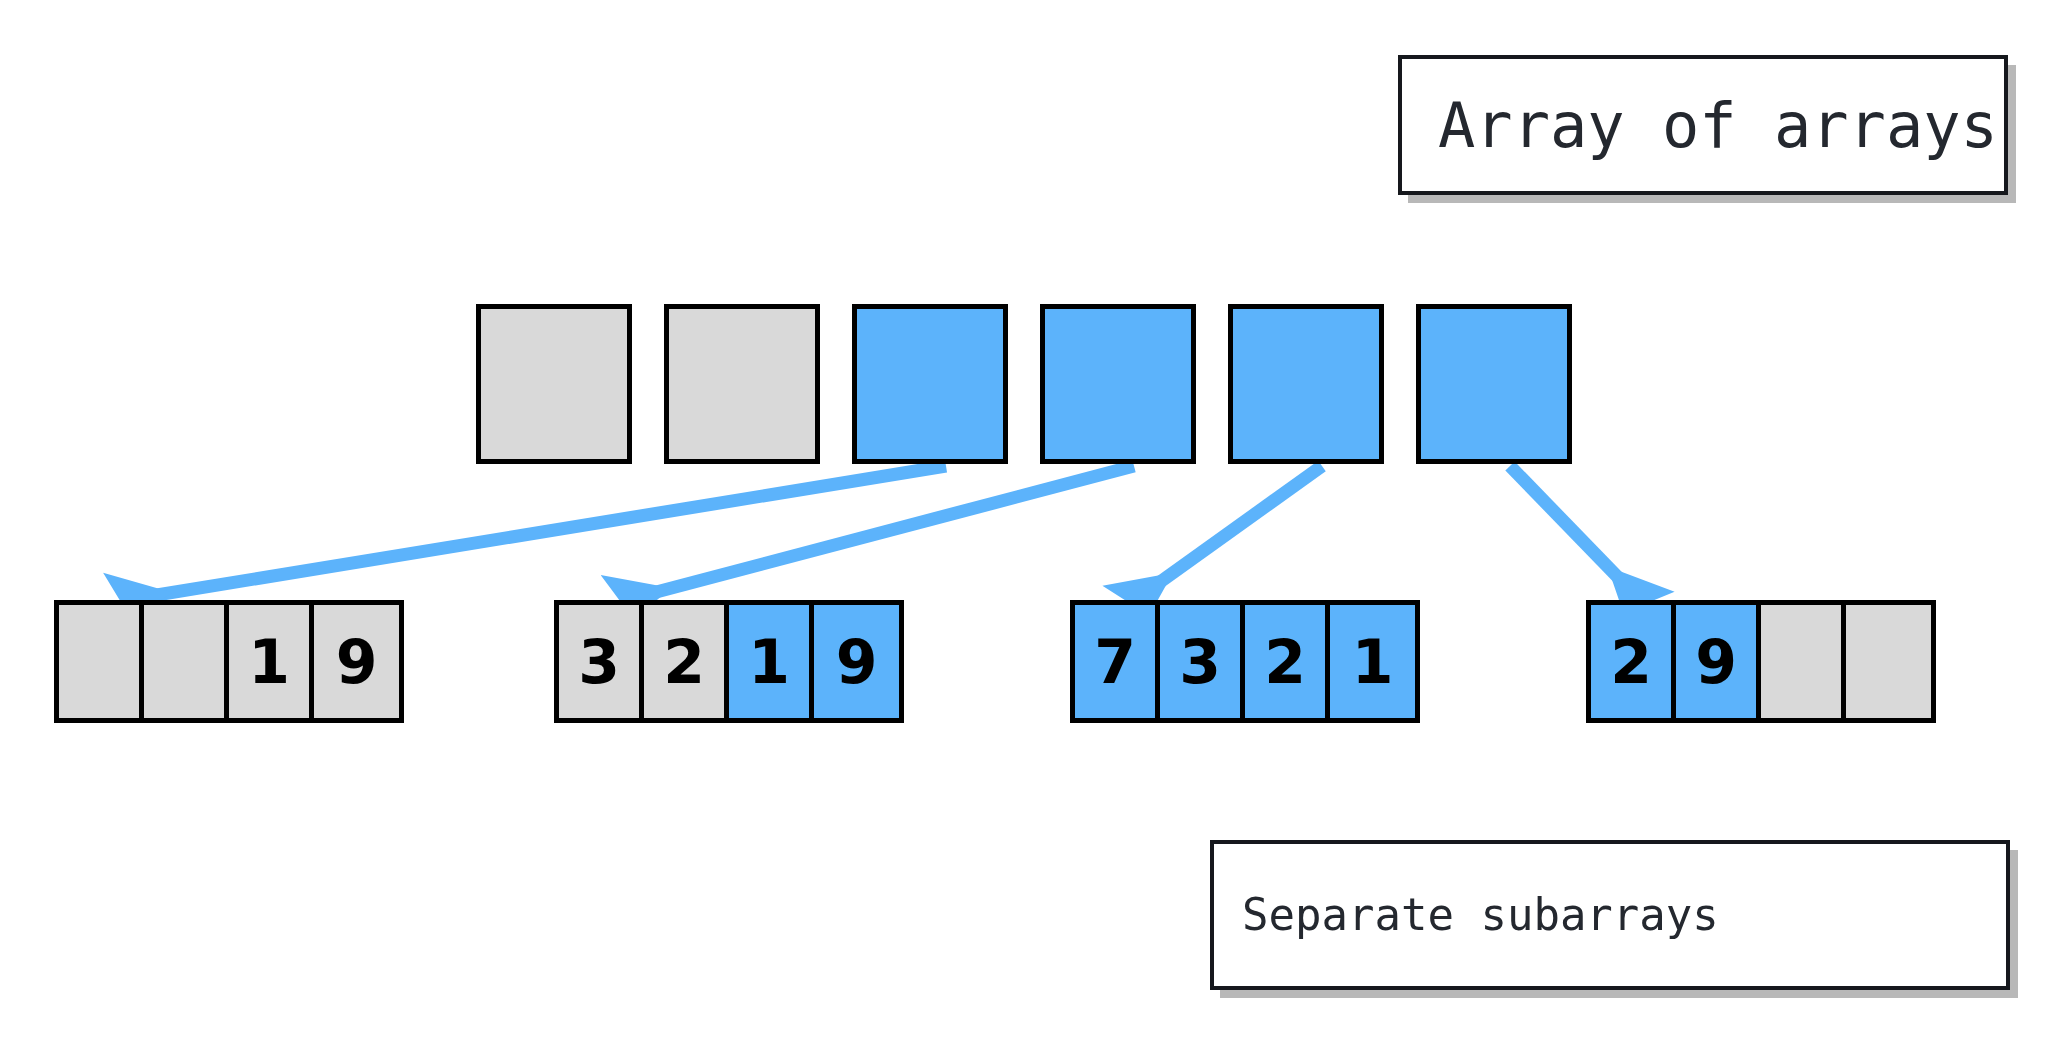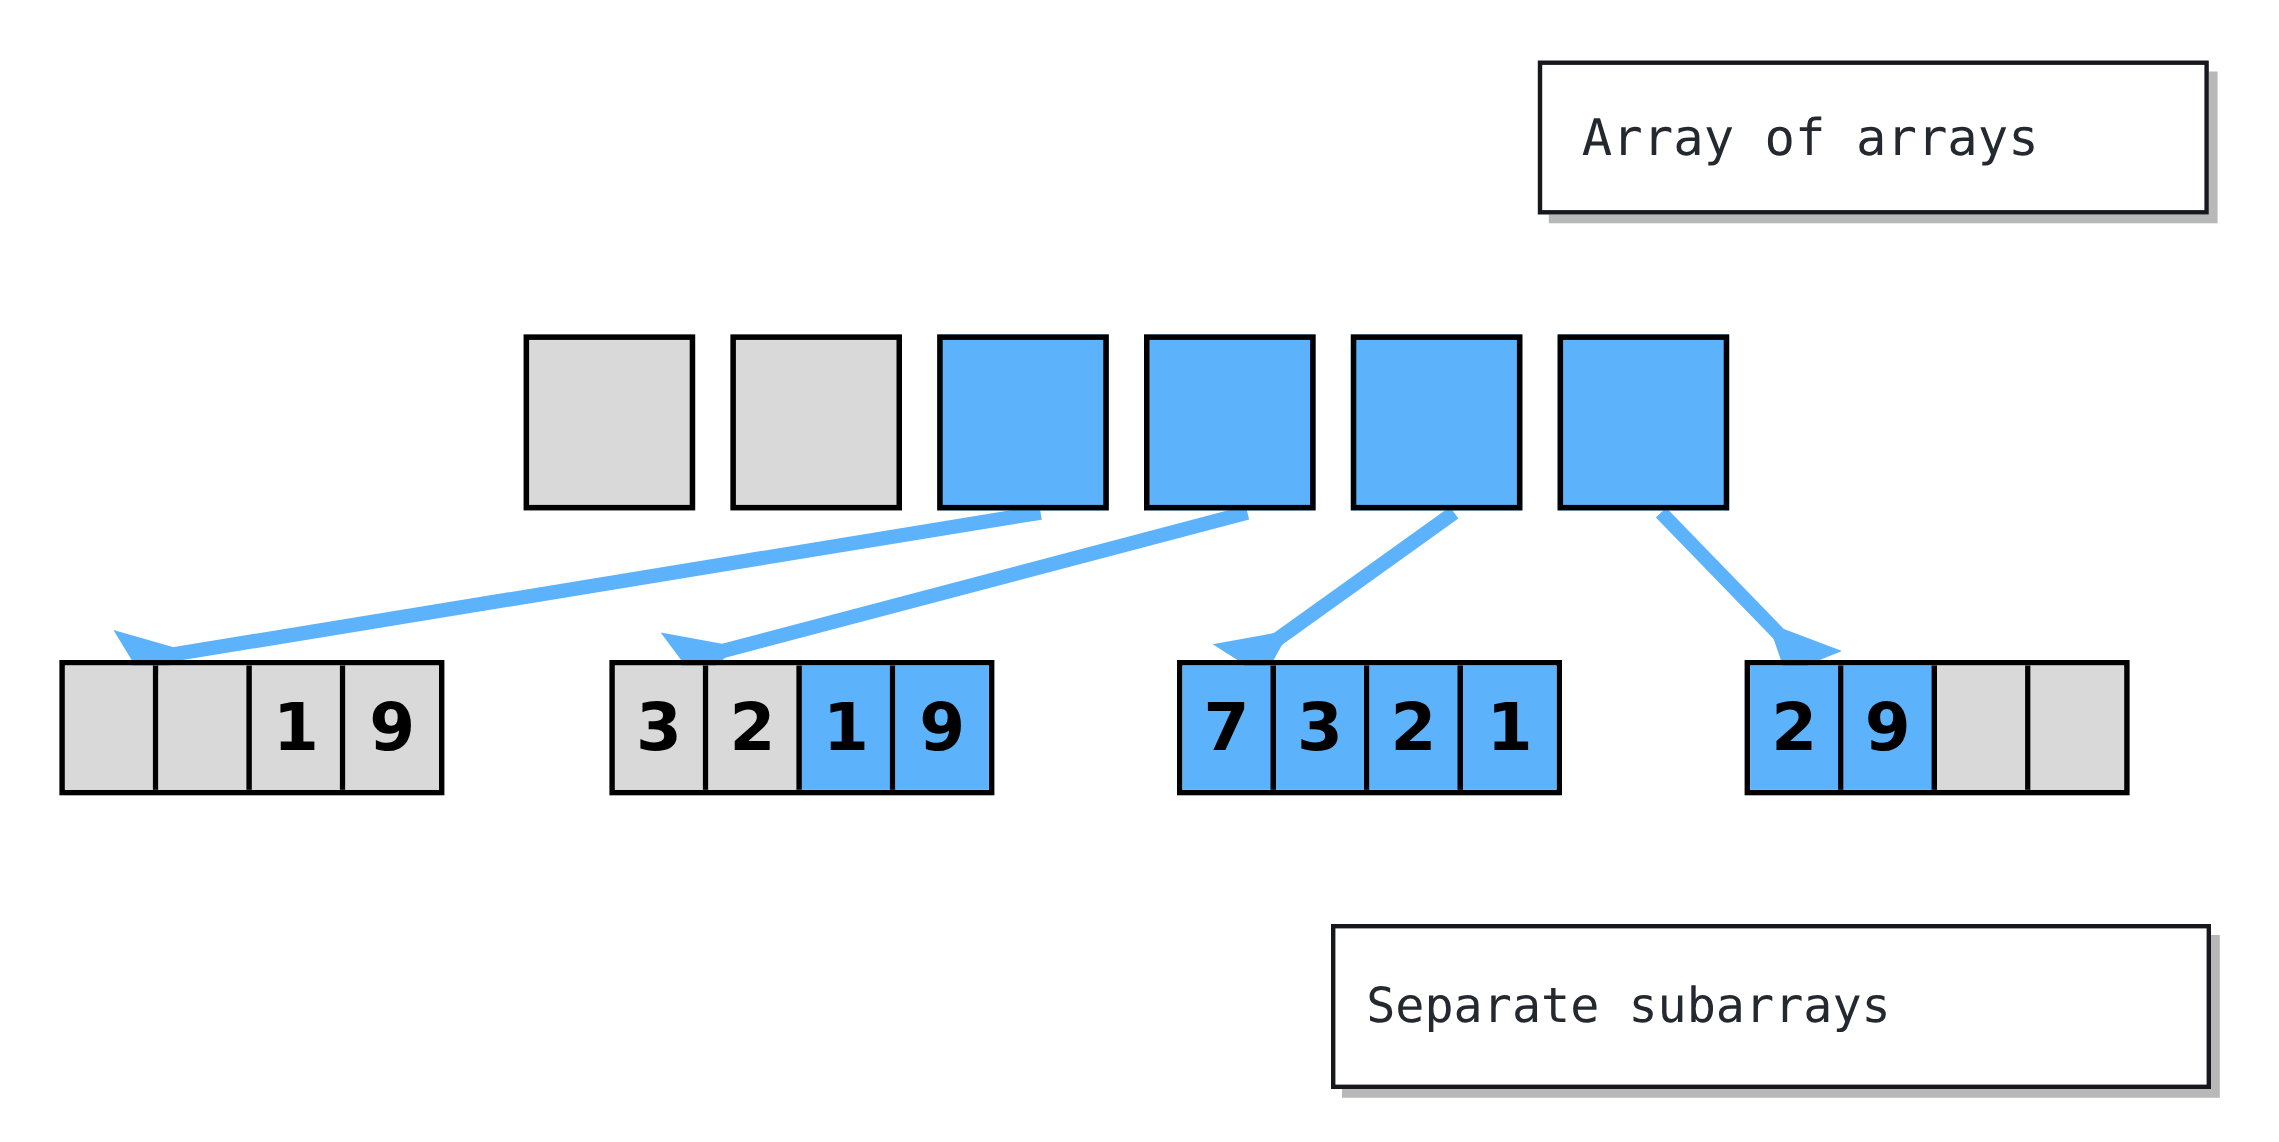--- a/index.html
+++ b/index.html
@@ -94,21 +94,21 @@
     display: flex;
     flex-direction: column;
     justify-content: center;
     padding: 0 36px;
   }
   #callout-array-of-arrays {
     left: 1398px;
     top: 55px;
     width: 610px;
     height: 140px;
-    font-size: 46px;
+    font-size: 62px;
   }
   #callout-separate-subarrays {
     left: 1210px;
     top: 840px;
     width: 800px;
     height: 150px;
     font-size: 44px;
     line-height: 1.22;
     padding: 0 28px;
   }

